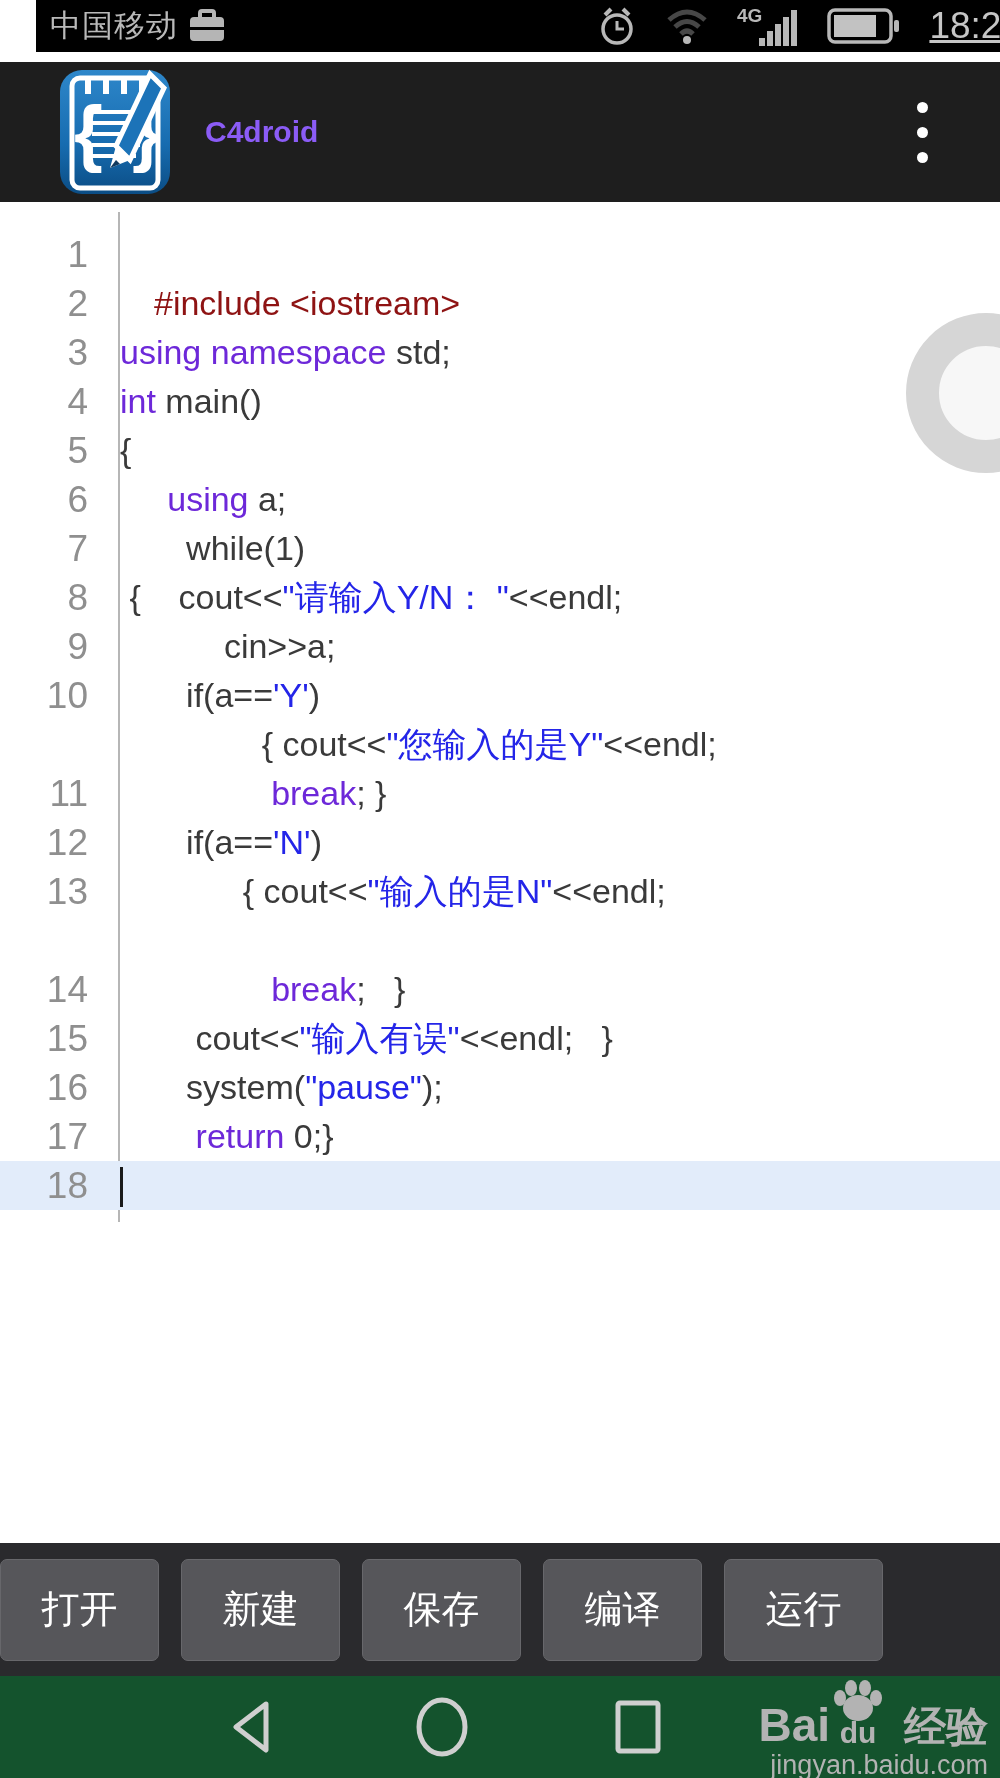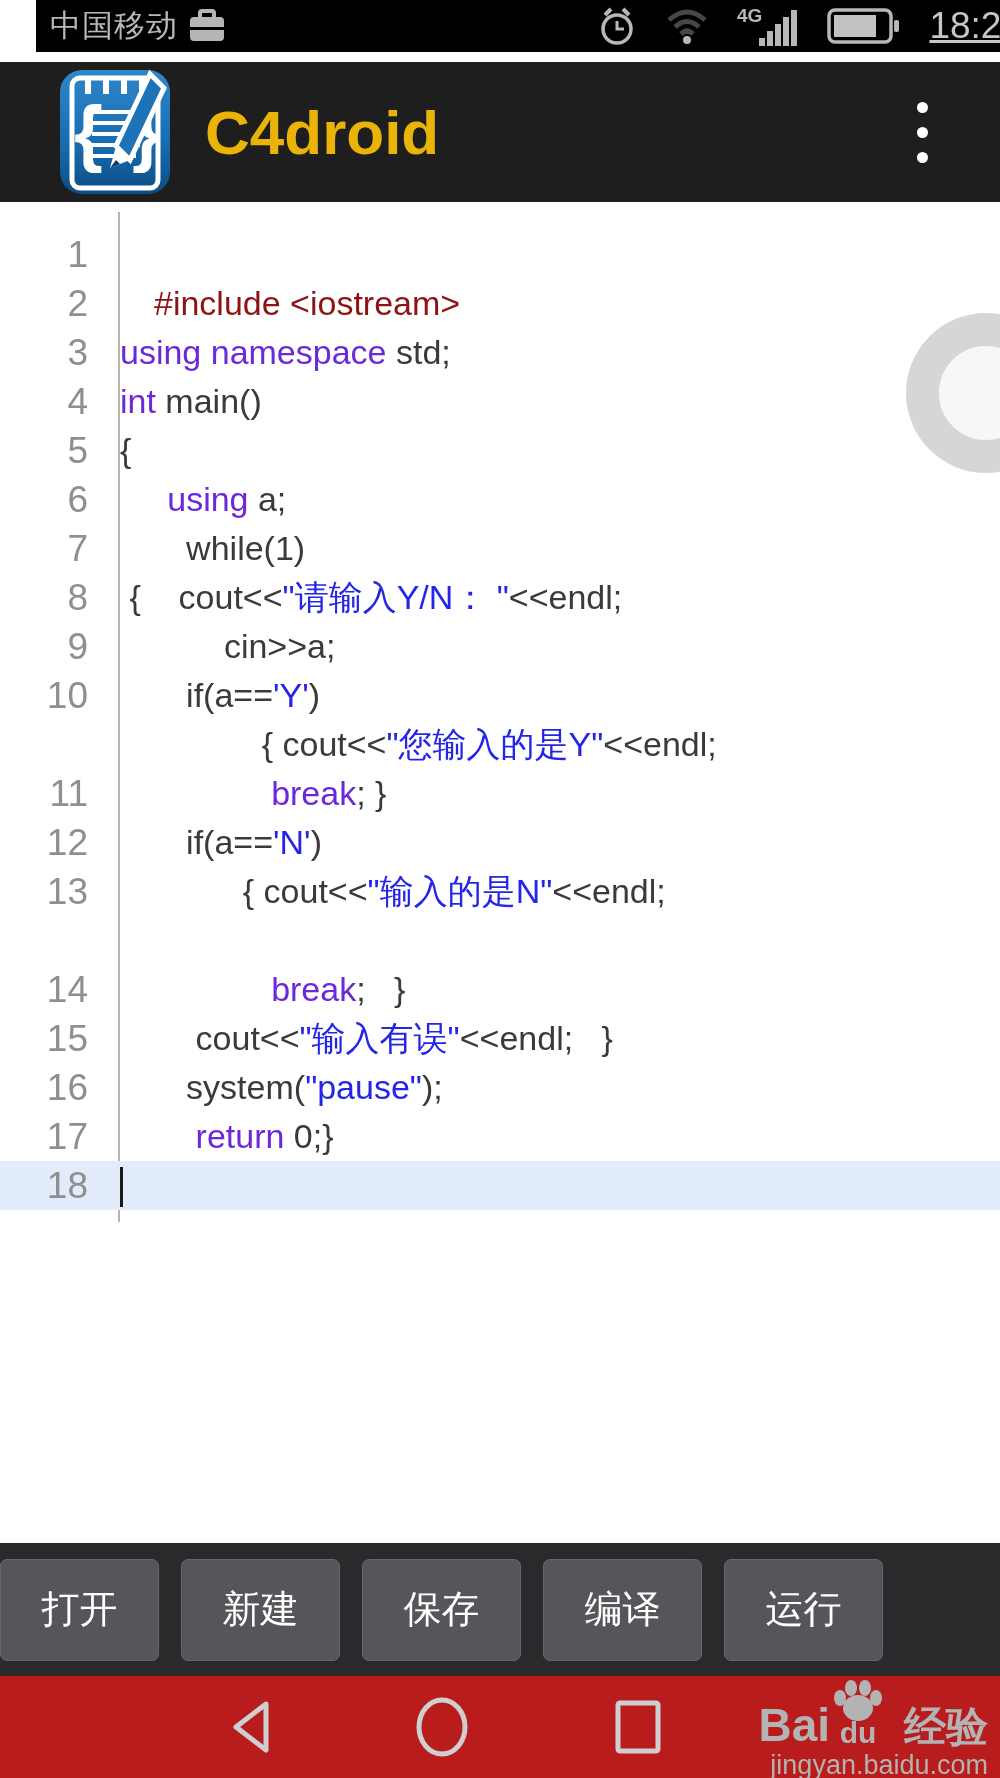--- a/index.html
+++ b/index.html
@@ -13,21 +13,21 @@
   .carrier { color:#b9b9b9; font-size:31px; letter-spacing:1px; }
   .sb-left { display:flex; align-items:center; gap:10px; }
   .sb-right { margin-left:auto; display:flex; align-items:center; gap:28px; }
   .sb-time { color:#c6c6c6; font-size:37px;text-decoration:underline; }
 
   
   .app-bar { position:absolute; left:0; top:62px; width:1000px; height:140px;
     background:#1e1e1e; display:flex; align-items:center; }
   .app-icon { position:absolute; left:58px; top:6px; width:114px; height:128px; }
   .app-title { position:absolute; left:205px; top:0; height:140px; display:flex;
-    align-items:center; color:#eab308; font-size:62px; font-weight:bold; }
+    align-items:center; color:#8b5cf6; font-size:30px; font-weight:bold; }
   .overflow { position:absolute; right:58px; top:0; height:140px; width:40px;
     display:flex; flex-direction:column; justify-content:center; align-items:center; gap:14px; }
   .overflow i { width:11px; height:11px; border-radius:50%; background:#fff; }
 
   
   .editor { position:absolute; left:0; top:202px; width:1000px; height:1341px;
     background:#fff; overflow:hidden; }
   .gutter-divider { position:absolute; left:118px; top:10px; width:2px;
     height:1010px; background:#b6b6b6; }
   .rows { position:absolute; left:0; top:28px; width:1000px; }
@@ -48,21 +48,21 @@
   
   .toolbar { position:absolute; left:0; top:1543px; width:1000px; height:133px;
     background:#2a2a2d; display:flex; align-items:center; }
   .tb-btn { width:159px; height:102px; margin-right:22px; background:#56565a;
     border:1px solid #67676b; border-radius:7px; color:#fff; font-size:38px;
     display:flex; align-items:center; justify-content:center;
     font-family:"Liberation Sans", sans-serif; }
 
   
   .nav-bar { position:absolute; left:0; top:1676px; width:1000px; height:102px;
-    background:#b91c1c; }
+    background:#14532d; }
   .nav-ic { position:absolute; top:0; height:102px; display:flex;
     align-items:center; justify-content:center; }
   .watermark { position:absolute; right:12px; top:4px; display:flex;
     flex-direction:column; align-items:flex-end; color:#b3b3b3; }
   .wm-top { display:flex; align-items:flex-end; }
   .wm-bai { font-size:46px; font-weight:bold; line-height:1; }
   .wm-du { font-size:30px; font-weight:bold; line-height:1; margin-top:-4px; }
   .wm-jy { font-size:42px; font-weight:bold; line-height:1; margin-left:20px; }
   .wm-url { font-size:27px; margin-top:2px; }
   .du-stack { display:flex; flex-direction:column; align-items:center; margin-left:2px; }

